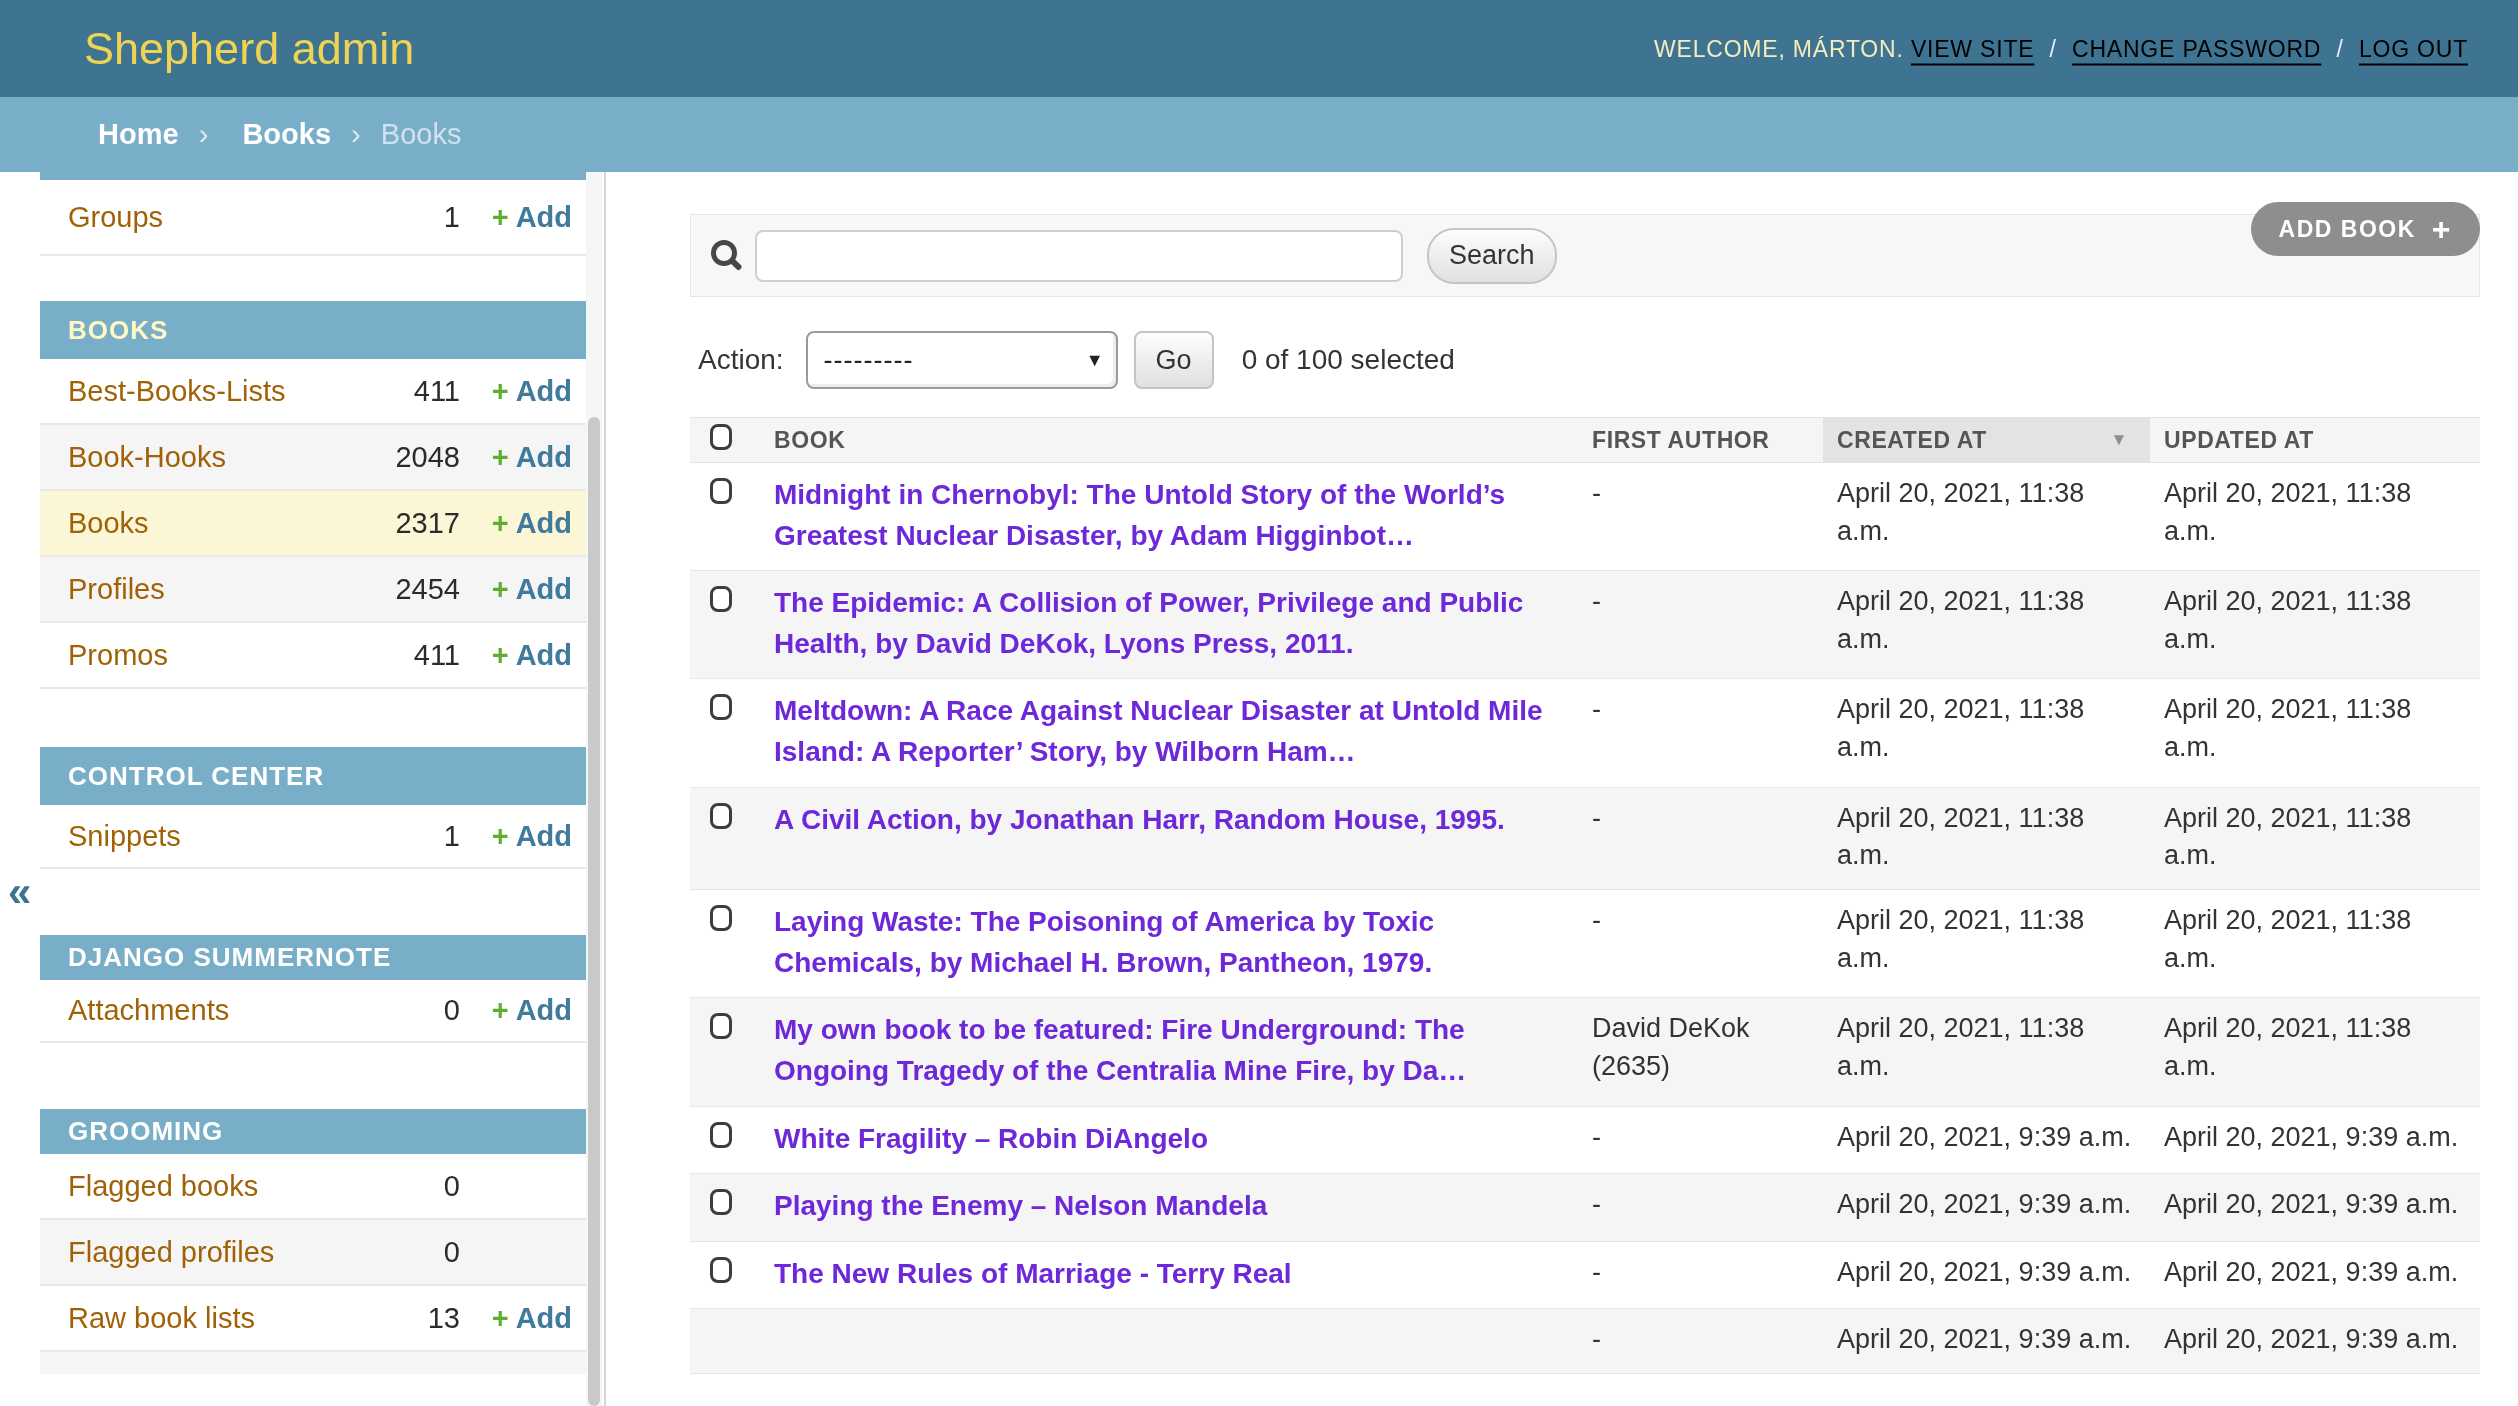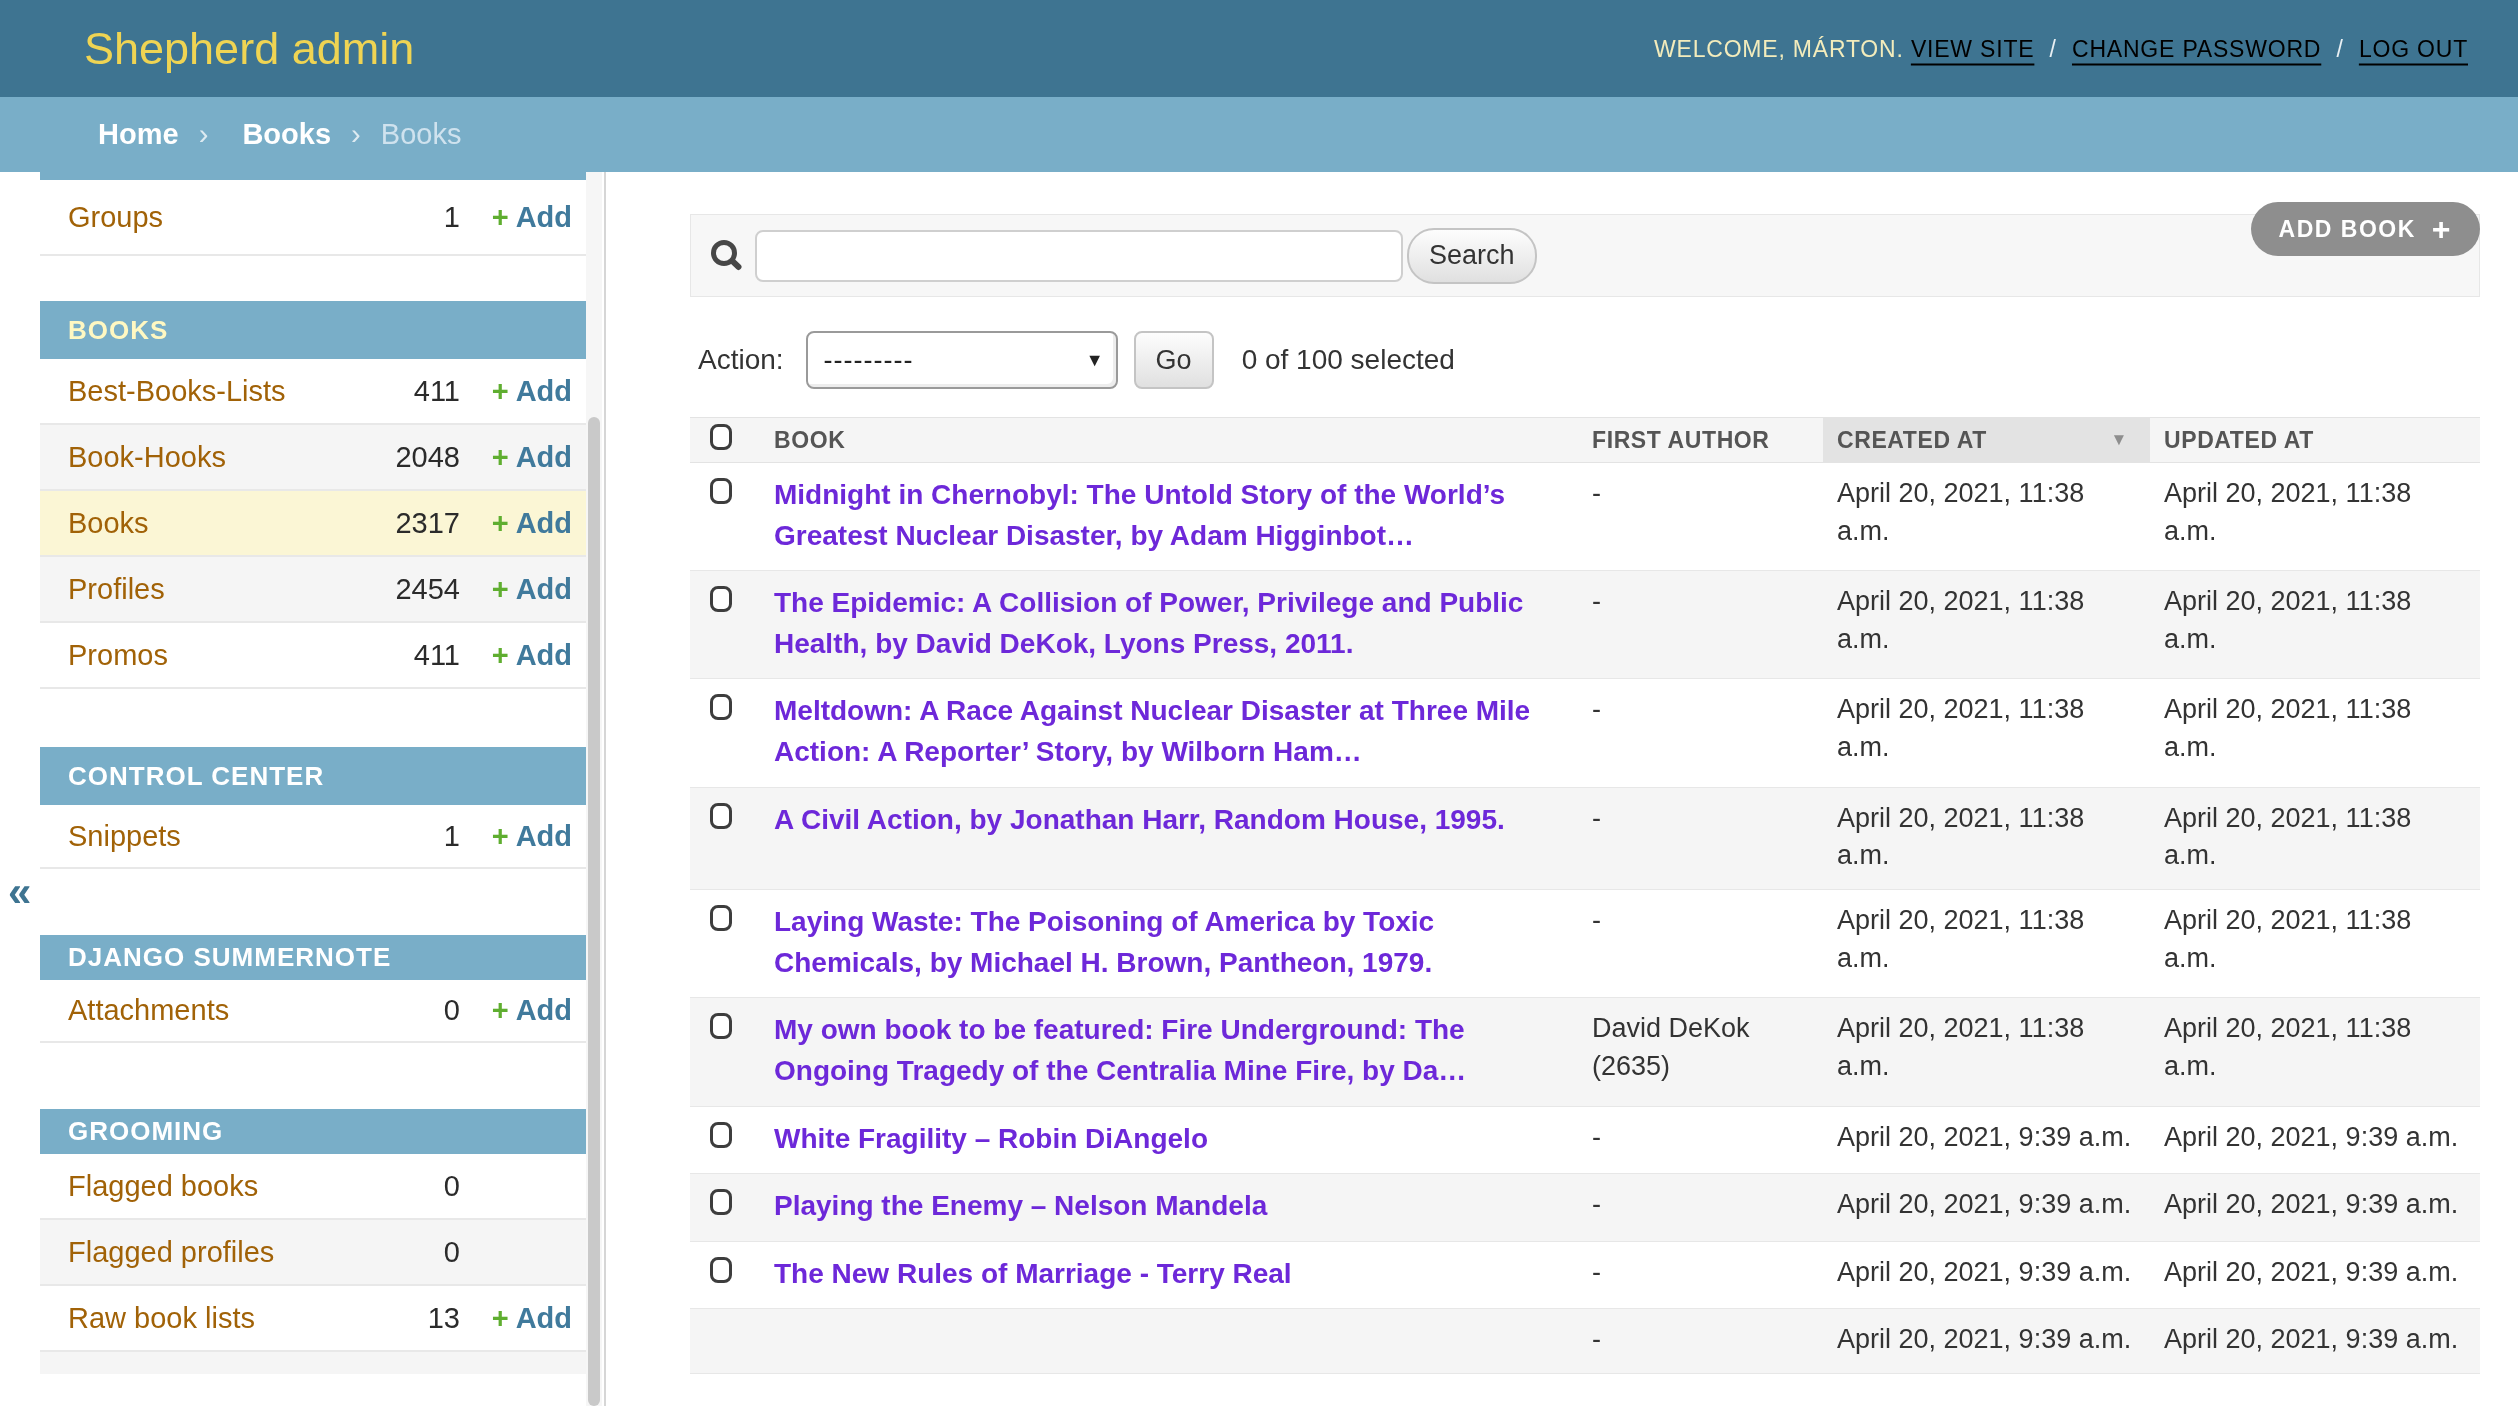--- a/index.html
+++ b/index.html
@@ -66,21 +66,21 @@
   .mag { width:26px; height:26px; border:5px solid #474747; border-radius:50%;
          position:relative; margin:0 18px 6px 8px; }
   .mag::after { content:""; position:absolute; width:6px; height:13px; background:#474747;
                 right:-7px; bottom:-10px; transform:rotate(-45deg); border-radius:3px; }
   .search-input { width:648px; height:52px; border:2px solid #cfcfcf; border-radius:8px;
                   background:#fff; font-size:28px; padding:0 14px; outline:none;
                   font-family:"Liberation Sans", sans-serif; }
   .btn { height:56px; padding:0 20px; font-size:27px; color:#333;
          background:linear-gradient(#fdfdfd,#e0e0e0); border:2px solid #c4c4c4;
          border-radius:8px; font-family:"Liberation Sans", sans-serif; }
-  .search-btn { margin-left:4px;border-radius:27px; }
+  .search-btn { margin-left:24px;border-radius:27px; }
 
   .actions-row { margin-top:34px; display:flex; align-items:center; font-size:28px;
                  color:#333; padding-left:8px; }
   .action-select { width:312px; height:58px; border:2px solid #9a9a9a; border-radius:8px;
                    background:#fff; position:relative; display:flex; align-items:center;
                    margin-left:22px; box-shadow:inset -3px -3px 0 rgba(0,0,0,.07); cursor:pointer; }
   .action-select .val { padding-left:16px; font-size:27px; color:#222; letter-spacing:1px; }
   .action-select .caret { position:absolute; right:12px; font-size:18px; color:#222; }
   .go-btn { margin-left:16px; height:58px; }
   .sel-status { margin-left:28px; }
@@ -288,21 +288,21 @@
       </tr>
       <tr class="stripe">
         <td class="cb"><span class="cbox"></span></td>
         <td class="book"><a href="#">The Epidemic: A Collision of Power, Privilege and Public Health, by David DeKok, Lyons Press, 2011.</a></td>
         <td>-</td>
         <td>April 20, 2021, 11:38 a.m.</td>
         <td>April 20, 2021, 11:38 a.m.</td>
       </tr>
       <tr>
         <td class="cb"><span class="cbox"></span></td>
-        <td class="book"><a href="#">Meltdown: A Race Against Nuclear Disaster at Three Mile Action: A Reporter’ Story, by Wilborn Ham…</a></td>
+        <td class="book"><a href="#">Meltdown: A Race Against Nuclear Disaster at Untold Mile Island: A Reporter’ Story, by Wilborn Ham…</a></td>
         <td>-</td>
         <td>April 20, 2021, 11:38 a.m.</td>
         <td>April 20, 2021, 11:38 a.m.</td>
       </tr>
       <tr class="stripe">
         <td class="cb"><span class="cbox"></span></td>
         <td class="book"><a href="#">A Civil Action, by Jonathan Harr, Random House, 1995.</a></td>
         <td>-</td>
         <td>April 20, 2021, 11:38 a.m.</td>
         <td>April 20, 2021, 11:38 a.m.</td>

